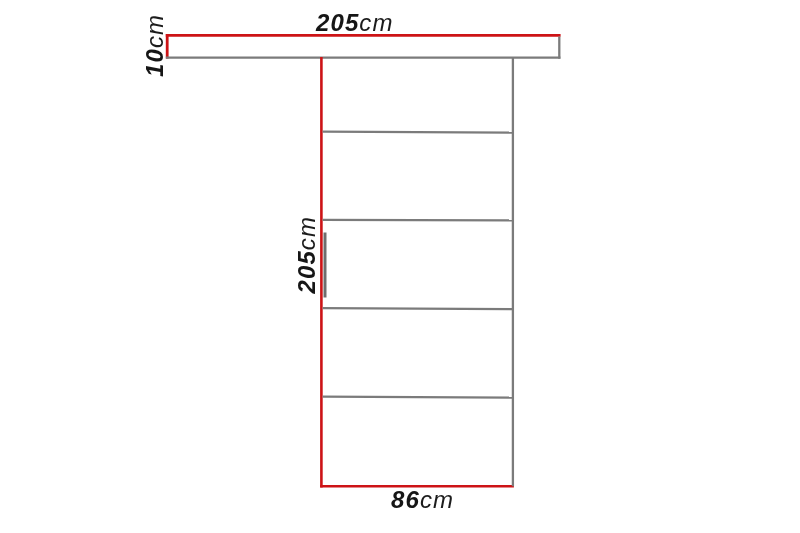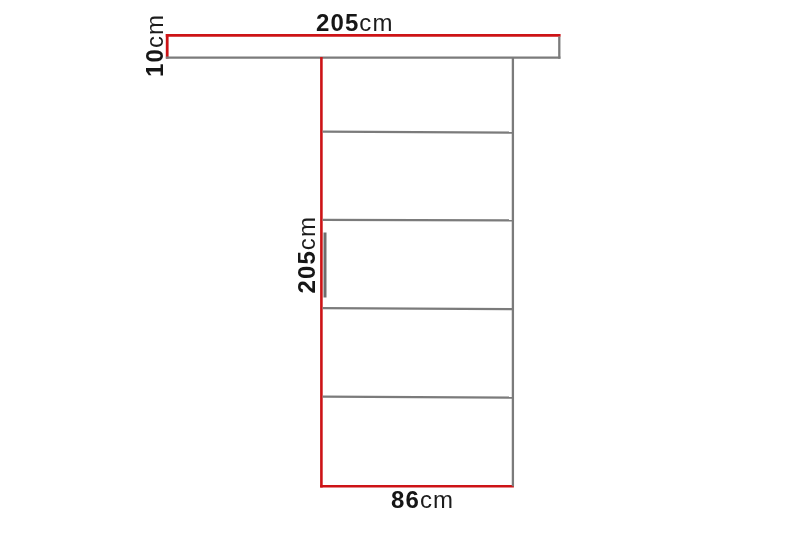--- a/index.html
+++ b/index.html
@@ -1,16 +1,16 @@
 <!DOCTYPE html>
 <html><head>
 <meta charset="utf-8">
 <style>
   html,body{margin:0;padding:0;background:#ffffff;}
-  .stage{position:relative;width:720px;height:533px;background:#8b5cf6;overflow:hidden;}
+  .stage{position:relative;width:720px;height:533px;background:#8b5cf6;overflow:hidden;font-style:italic;}
   text{font-family:"Liberation Sans",sans-serif;fill:#161616;letter-spacing:1.1px;}
 </style>
 </head>
 <body>
 <div class="stage">
 <svg width="800" height="533" viewBox="0 0 800 533" xmlns="http://www.w3.org/2000/svg">
 
   <rect x="0" y="0" width="800" height="533" fill="#ffffff"></rect>
 
   <line x1="165.8" y1="35.3" x2="560.6" y2="35.3" stroke="#cd1316" stroke-width="2.8"></line>

